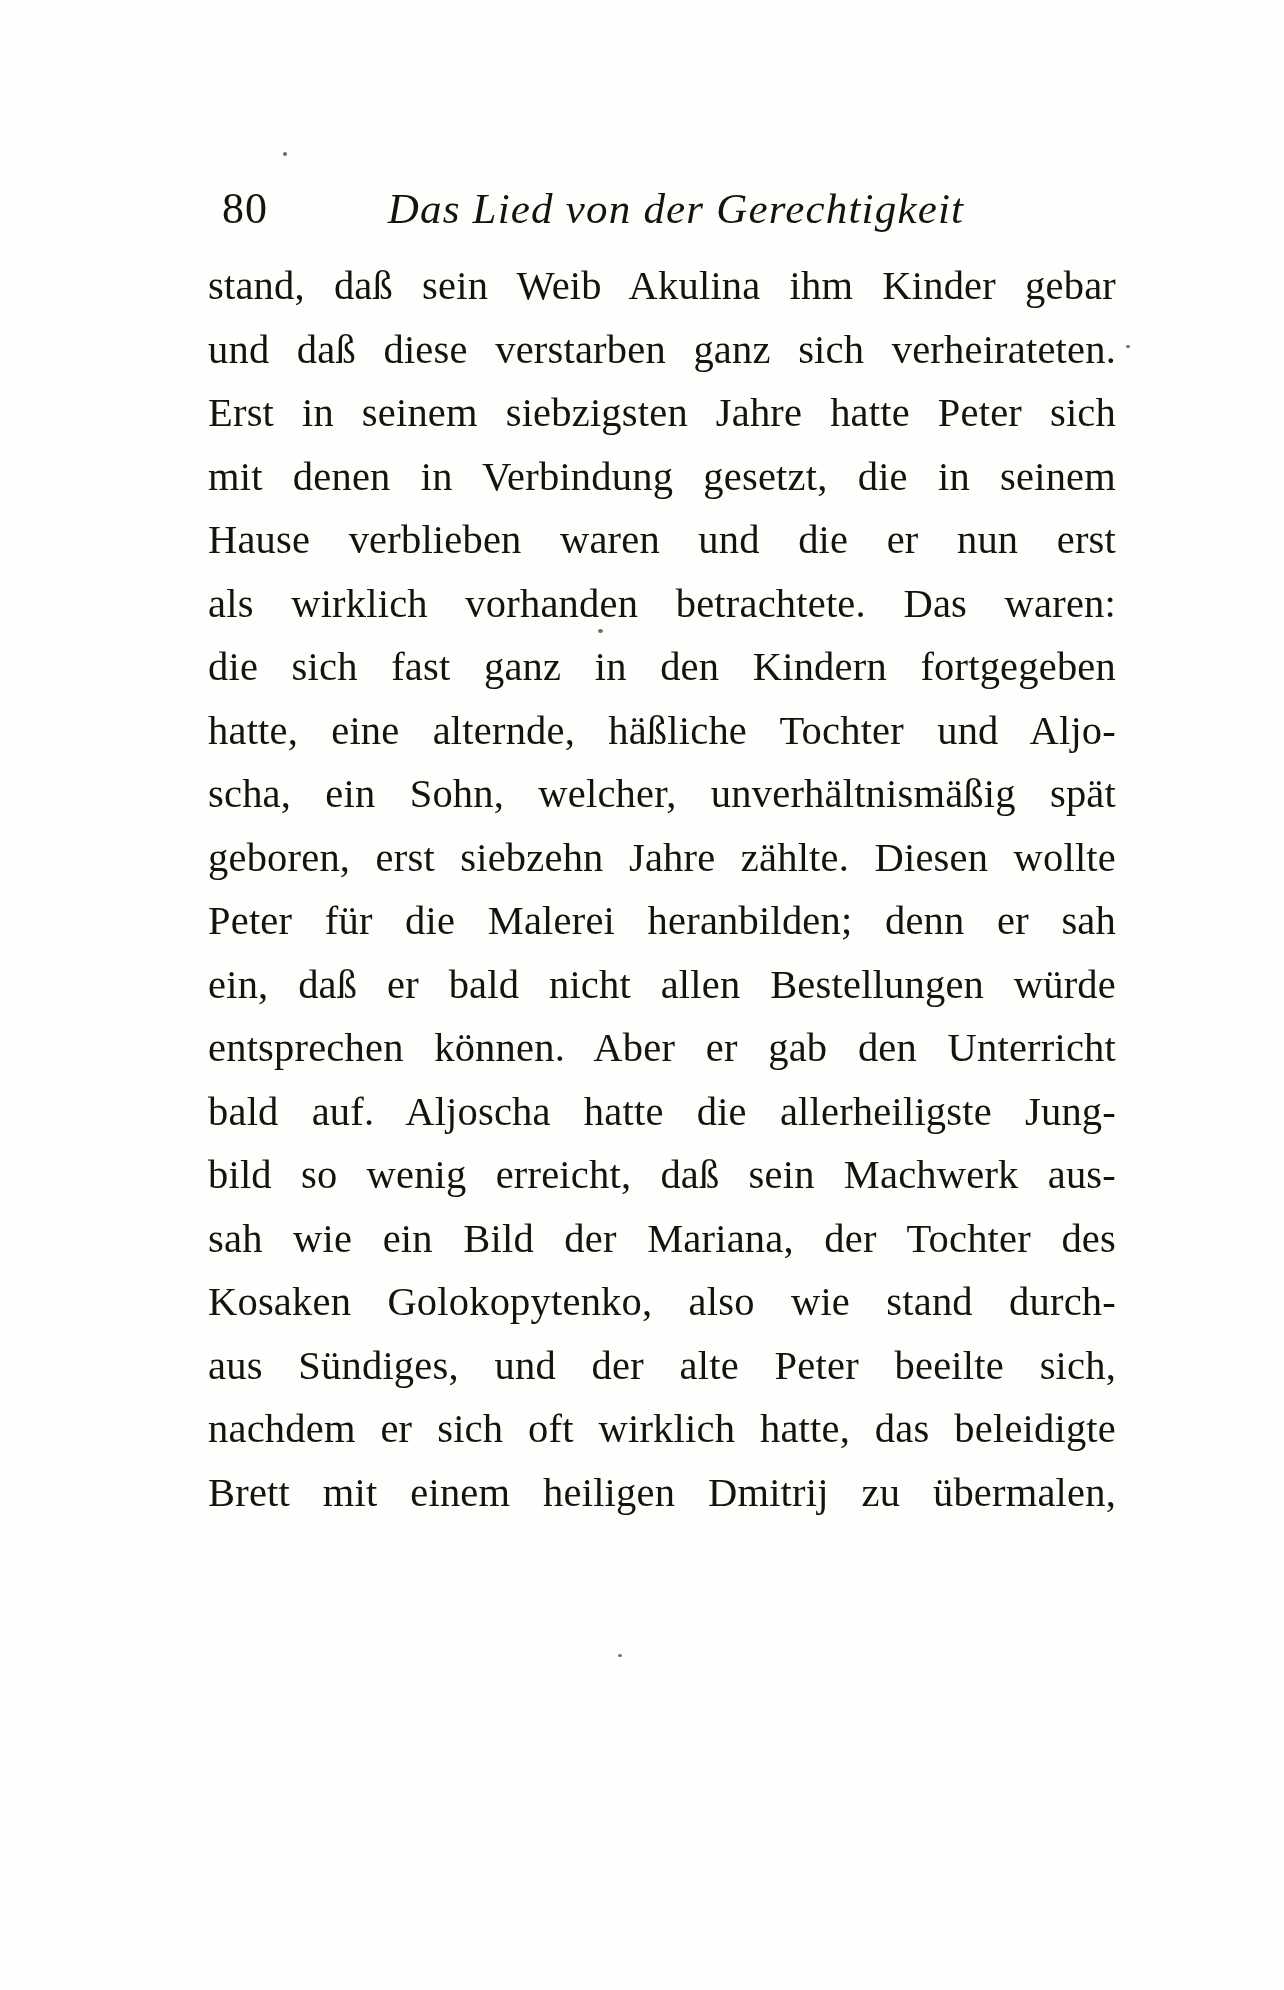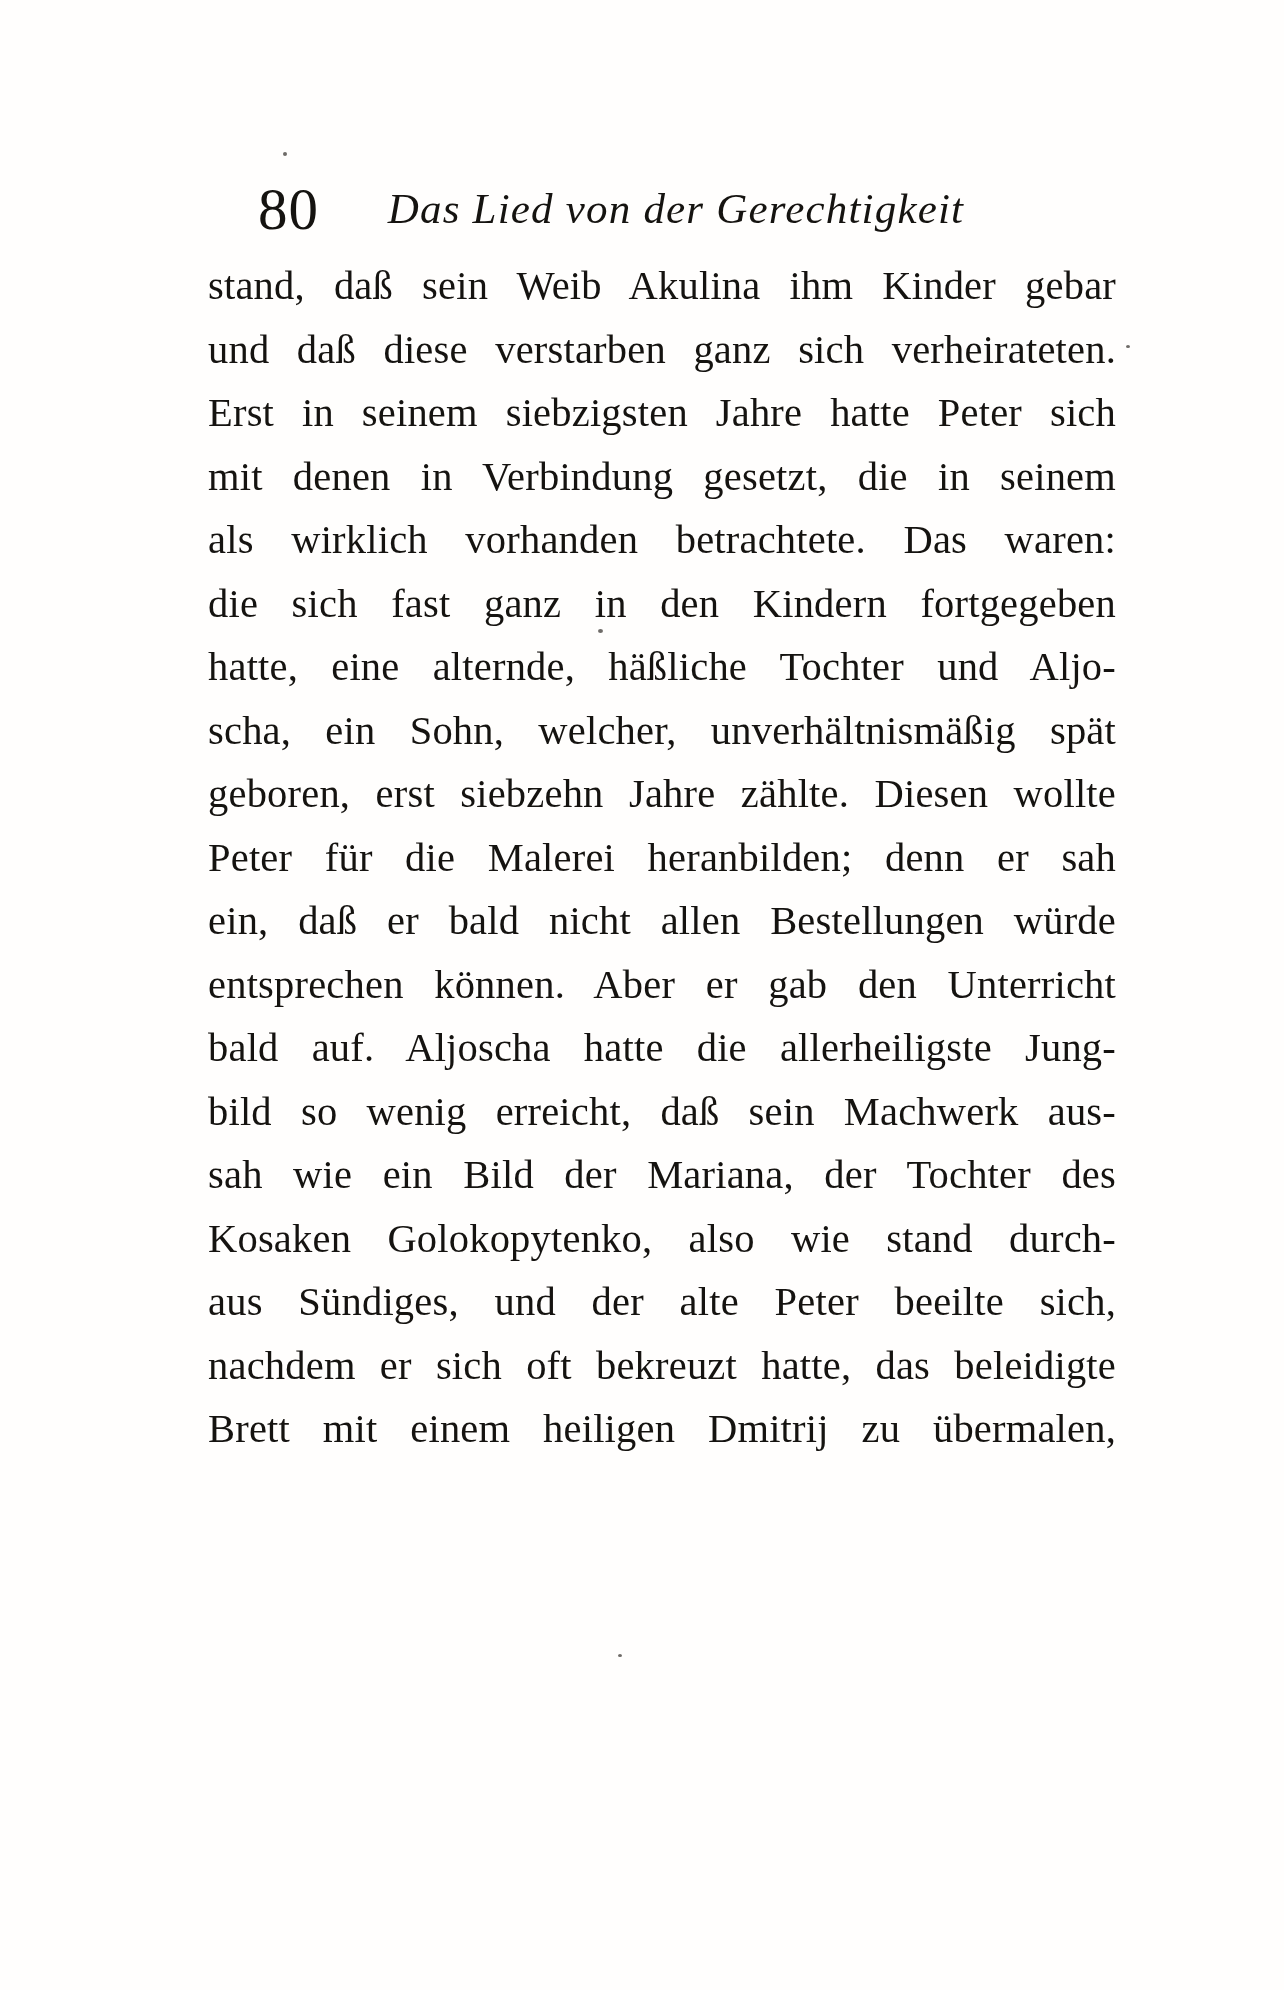--- a/index.html
+++ b/index.html
@@ -20,24 +20,23 @@
     position: absolute;
     top: 182px;
     left: 222px;
     width: 908px;
     height: 54px;
   }
   .pagenum {
     position: absolute;
     left: 0;
     top: 0;
-    font-size: 59px;
+    font-size: 44px;
     line-height: 54px;
     letter-spacing: 1px;
-    margin-left: 36px;
   }
   .running-head {
     position: absolute;
     left: 0;
     right: 0;
     top: 0;
     text-align: center;
     font-style: italic;
     font-size: 43px;
     line-height: 54px;
@@ -76,34 +75,35 @@
   <div class="header">
     <span class="pagenum">80</span>
     <span class="running-head">Das Lied von der Gerechtigkeit</span>
   </div>
 
   <div class="textblock">
     <div class="line">stand, daß sein Weib Akulina ihm Kinder gebar</div>
     <div class="line">und daß diese verstarben ganz sich verheirateten.</div>
     <div class="line">Erst in seinem siebzigsten Jahre hatte Peter sich</div>
     <div class="line">mit denen in Verbindung gesetzt, die in seinem</div>
+    <div class="line">Hause verblieben waren und die er nun erst</div>
     <div class="line">als wirklich vorhanden betrachtete. Das waren:</div>
     <div class="line">die sich fast ganz in den Kindern fortgegeben</div>
     <div class="line">hatte, eine alternde, häßliche Tochter und Aljo-</div>
     <div class="line">scha, ein Sohn, welcher, unverhältnismäßig spät</div>
     <div class="line">geboren, erst siebzehn Jahre zählte. Diesen wollte</div>
     <div class="line">Peter für die Malerei heranbilden; denn er sah</div>
     <div class="line">ein, daß er bald nicht allen Bestellungen würde</div>
     <div class="line">entsprechen können. Aber er gab den Unterricht</div>
     <div class="line">bald auf. Aljoscha hatte die allerheiligste Jung-</div>
     <div class="line">bild so wenig erreicht, daß sein Machwerk aus-</div>
     <div class="line">sah wie ein Bild der Mariana, der Tochter des</div>
     <div class="line">Kosaken Golokopytenko, also wie stand durch-</div>
     <div class="line">aus Sündiges, und der alte Peter beeilte sich,</div>
-    <div class="line">nachdem er sich oft bekreuzt hatte, das beleidigte</div>
+    <div class="line">nachdem er sich oft wirklich hatte, das beleidigte</div>
     <div class="line">Brett mit einem heiligen Dmitrij zu übermalen,</div>
   </div>
 
   <div class="speck s1"></div>
   <div class="speck s2"></div>
   <div class="speck s3"></div>
   <div class="speck s4"></div>
 
 </div>
 

